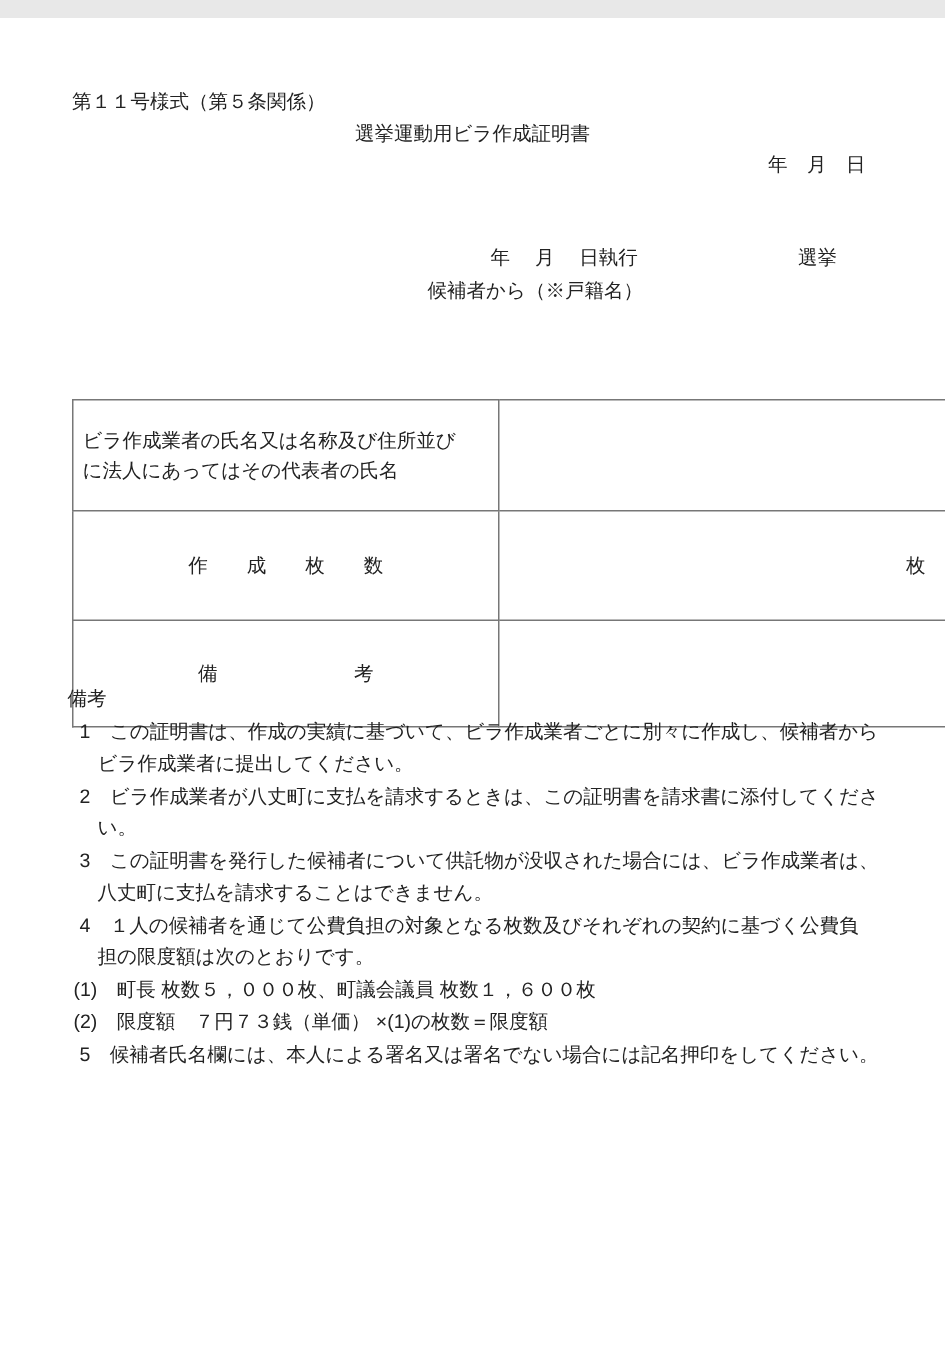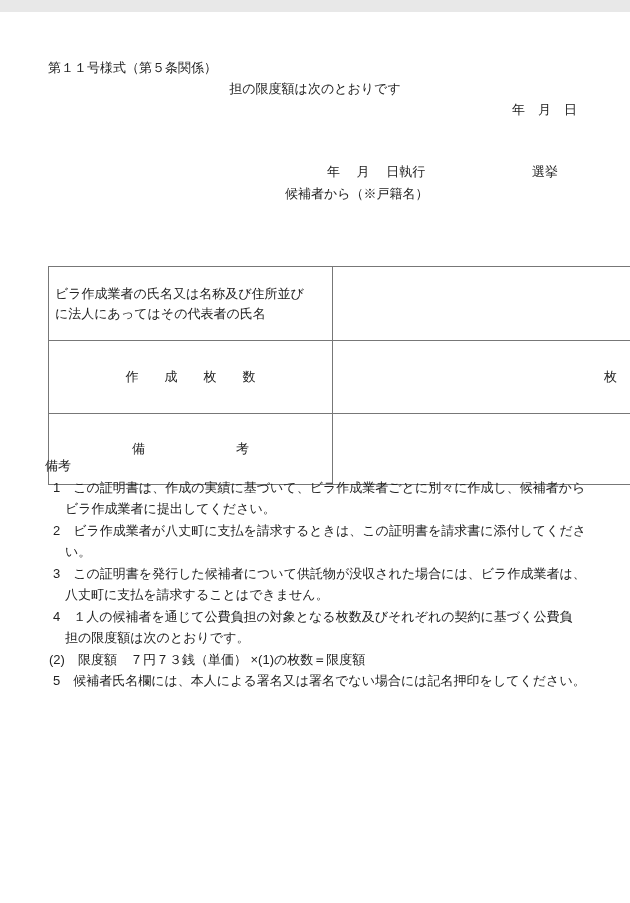--- a/index.html
+++ b/index.html
@@ -61,21 +61,21 @@
   }
   .note-item.paren{text-indent:-16px;}
 </style>
 </head>
 <body>
 
 <div class="page">
 
   <div class="abs form-number">第１１号様式（第５条関係）</div>
 
-  <div class="abs doc-title">担の限度額は次のとおりです</div>
+  <div class="abs doc-title">選挙運動用ビラ作成証明書</div>
 
   <div class="abs issue-date">年　月　日</div>
 
   <div class="abs election-line">
     <span class="election-exec">年　 月　 日執行</span>
     <span class="election-suffix">選挙</span>
   </div>
 
   <div class="abs candidate-line">候補者から（※戸籍名）</div>
 
@@ -101,17 +101,18 @@
   <div class="notes">
     <div class="notes-heading">備考</div>
     <div class="note-item">1　この証明書は、作成の実績に基づいて、ビラ作成業者ごとに別々に作成し、候補者から
 ビラ作成業者に提出してください。</div>
     <div class="note-item">2　ビラ作成業者が八丈町に支払を請求するときは、この証明書を請求書に添付してくださ
 い。</div>
     <div class="note-item">3　この証明書を発行した候補者について供託物が没収された場合には、ビラ作成業者は、
 八丈町に支払を請求することはできません。</div>
     <div class="note-item">4　１人の候補者を通じて公費負担の対象となる枚数及びそれぞれの契約に基づく公費負
 担の限度額は次のとおりです。</div>
+    <div class="note-item paren">(1)　町長 枚数５，０００枚、町議会議員 枚数１，６００枚</div>
     <div class="note-item paren">(2)　限度額　７円７３銭（単価） ×(1)の枚数＝限度額</div>
     <div class="note-item">5　候補者氏名欄には、本人による署名又は署名でない場合には記名押印をしてください。</div>
   </div>
 
 </div>
 
 </body></html>

